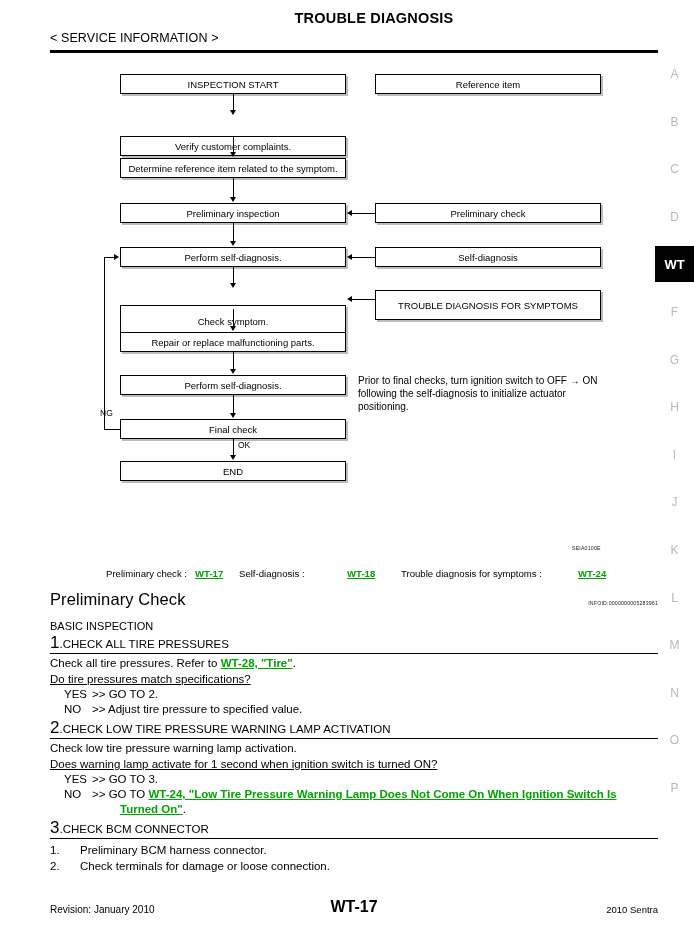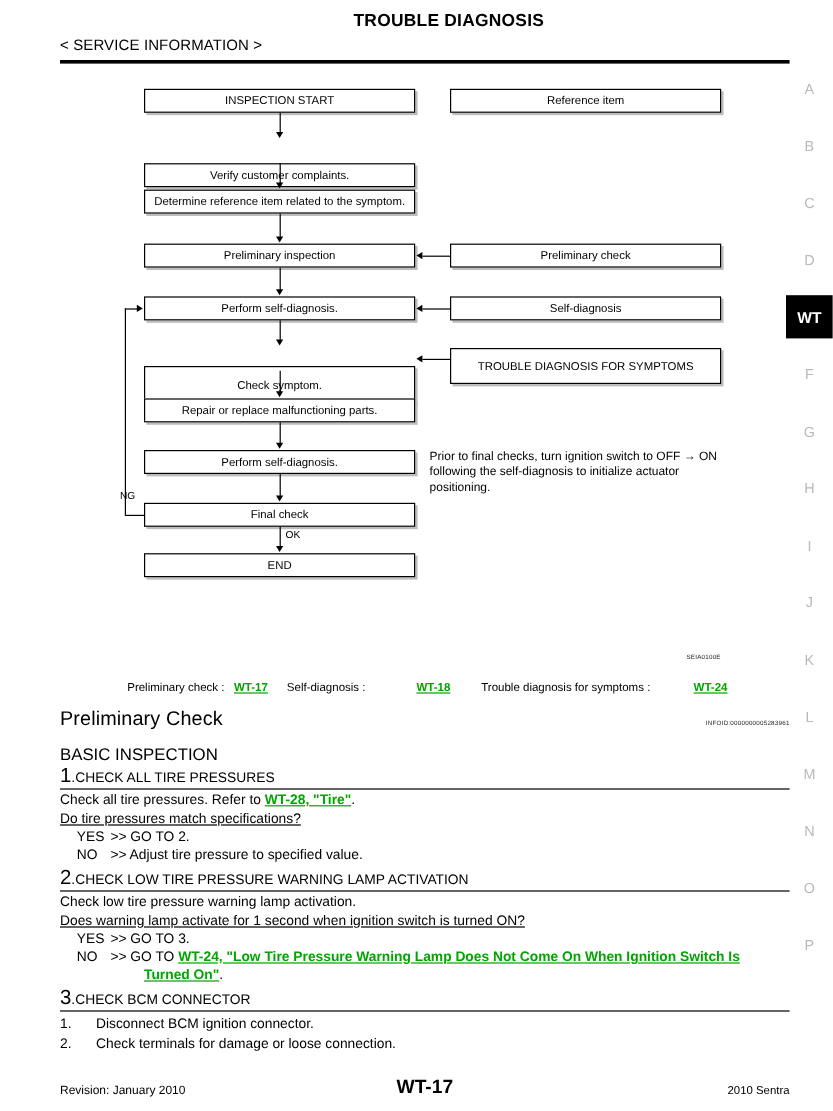--- a/index.html
+++ b/index.html
@@ -99,21 +99,21 @@
     font-weight: bold; white-space: nowrap;
   }
 
   
   #content { position: absolute; left: 50px; top: 590px; width: 608px; }
   #prelim-title { font-size: 16.5px; letter-spacing: .1px; }
   #infoid {
     position: absolute; right: 0; top: 10px;
     font-size: 5.2px; letter-spacing: .2px; color: #1a1a1a;
   }
-  .block-head { font-size: 14px; margin-top: 11px; }
+  .block-head { font-size: 11px; margin-top: 11px; }
   .step-head {
     font-size: 11.5px; margin-top: 2px;
     display: flex; align-items: baseline;
   }
   .step-num { font-size: 17px; line-height: 17px; }
   .step-rule { height: 1px; background: #000; margin-top: 2px; width: 100%; }
   .line { font-size: 11.5px; line-height: 15px; margin-top: 2px; }
   .q-line {
     font-size: 11.5px; line-height: 15px; margin-top: 1px;
     text-decoration: underline;
@@ -313,21 +313,21 @@
     <a class="xlink" href="#">Turned On"</a><span>.</span>
   </div>
 
   <div class="step-head">
     <span class="step-num">3</span>
     <span>.CHECK BCM CONNECTOR</span>
   </div>
   <div class="step-rule"></div>
   <div class="num-row" style="margin-top:3px;">
     <span class="num-key">1.</span>
-    <span>Disconnect BCM ignition connector.</span>
+    <span>Preliminary BCM harness connector.</span>
   </div>
   <div class="num-row">
     <span class="num-key">2.</span>
     <span>Check terminals for damage or loose connection.</span>
   </div>
 </div>
 
 <div id="footer">
   <div id="footer-rev">Revision: January 2010</div>
   <div id="footer-page">WT-17</div>

